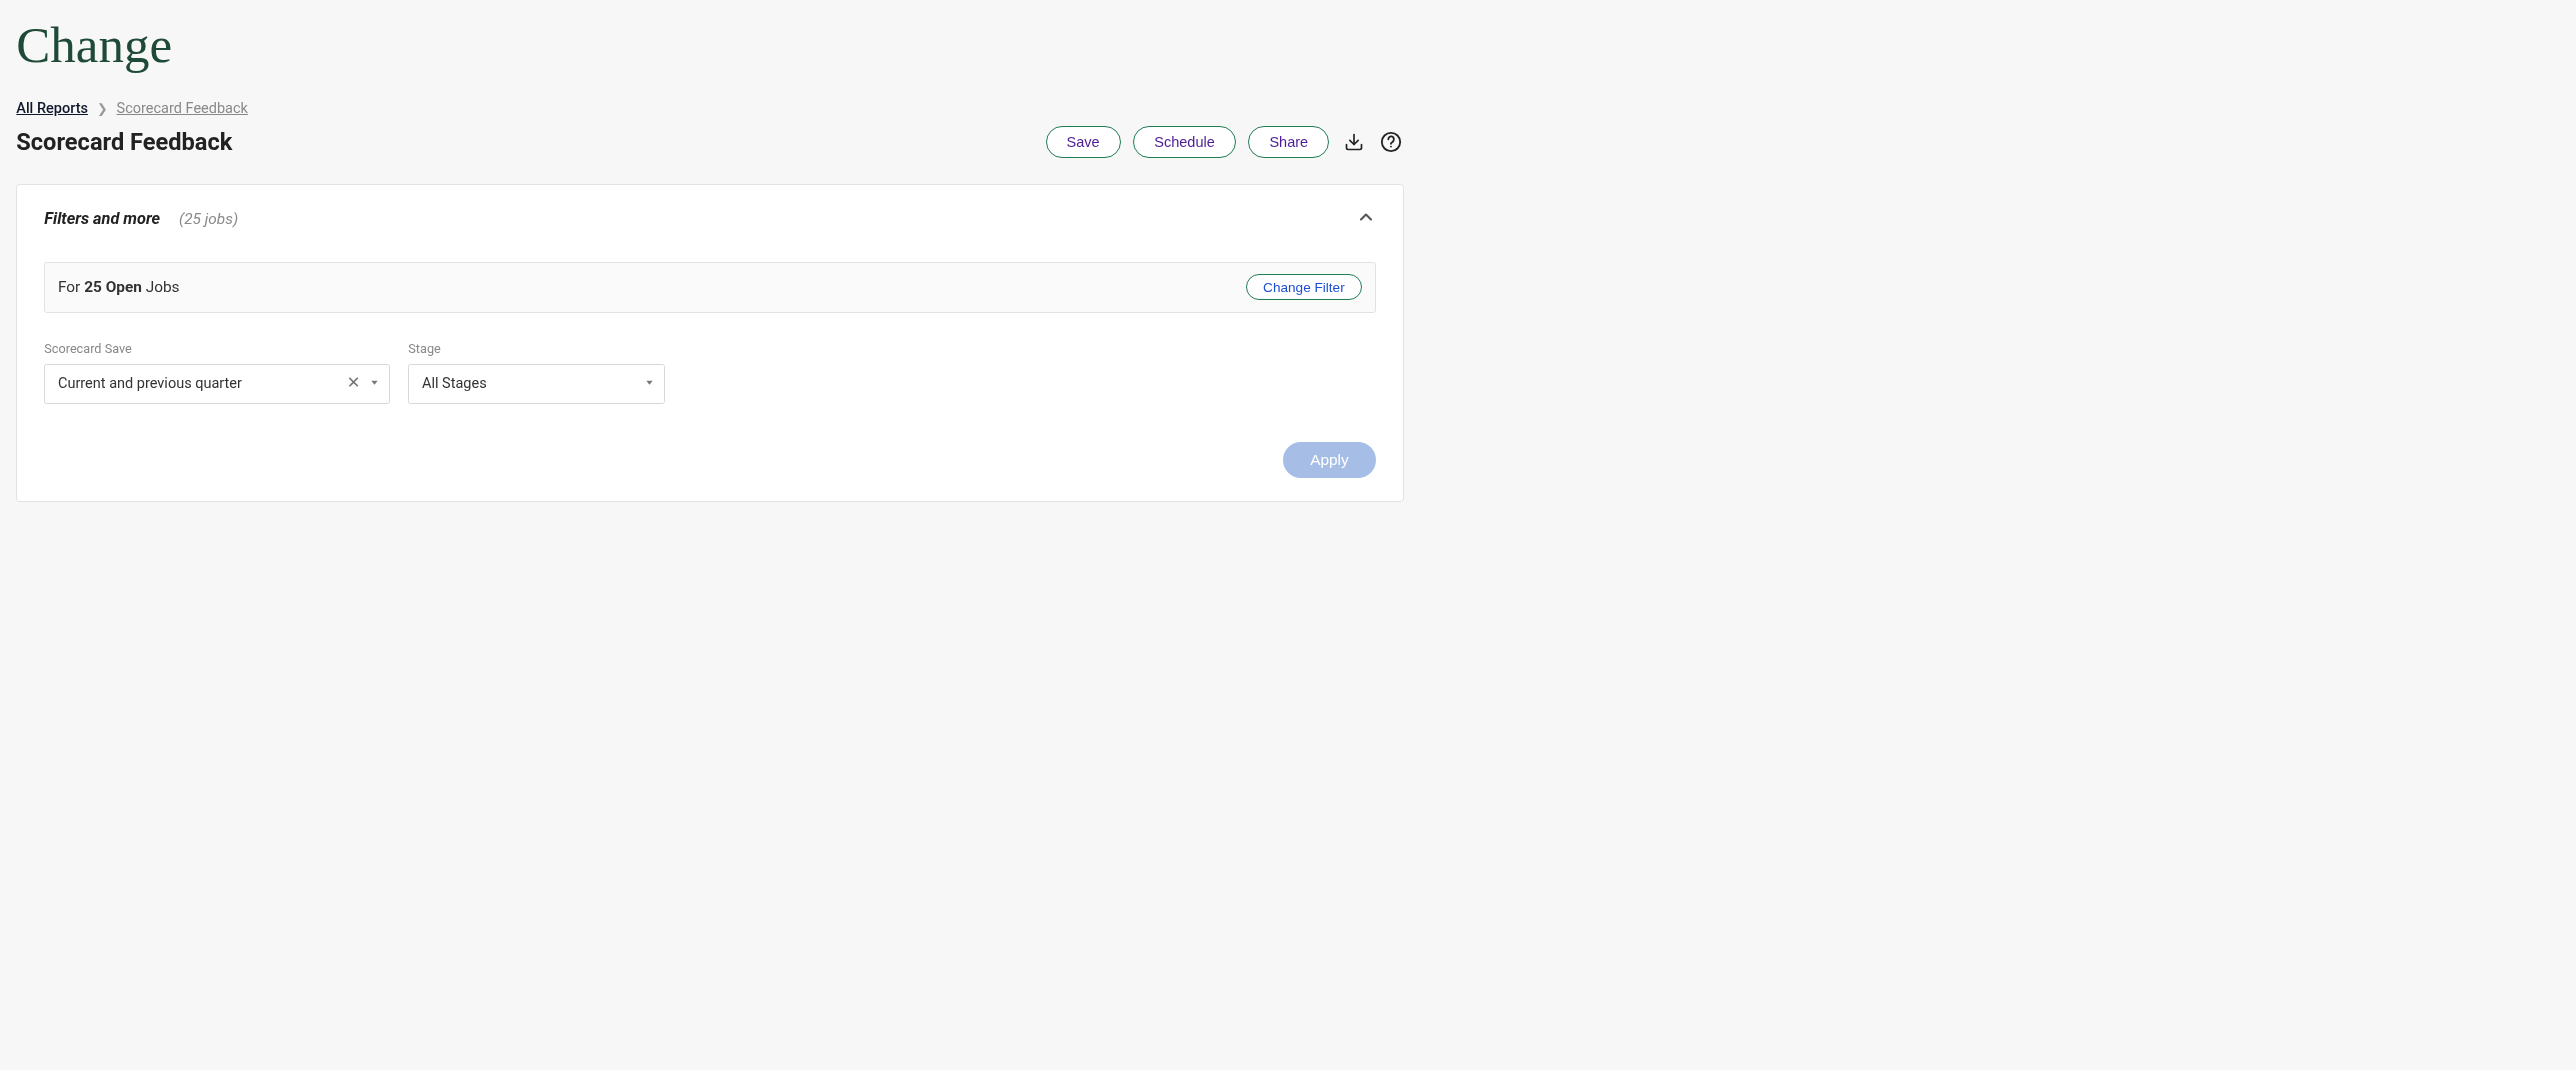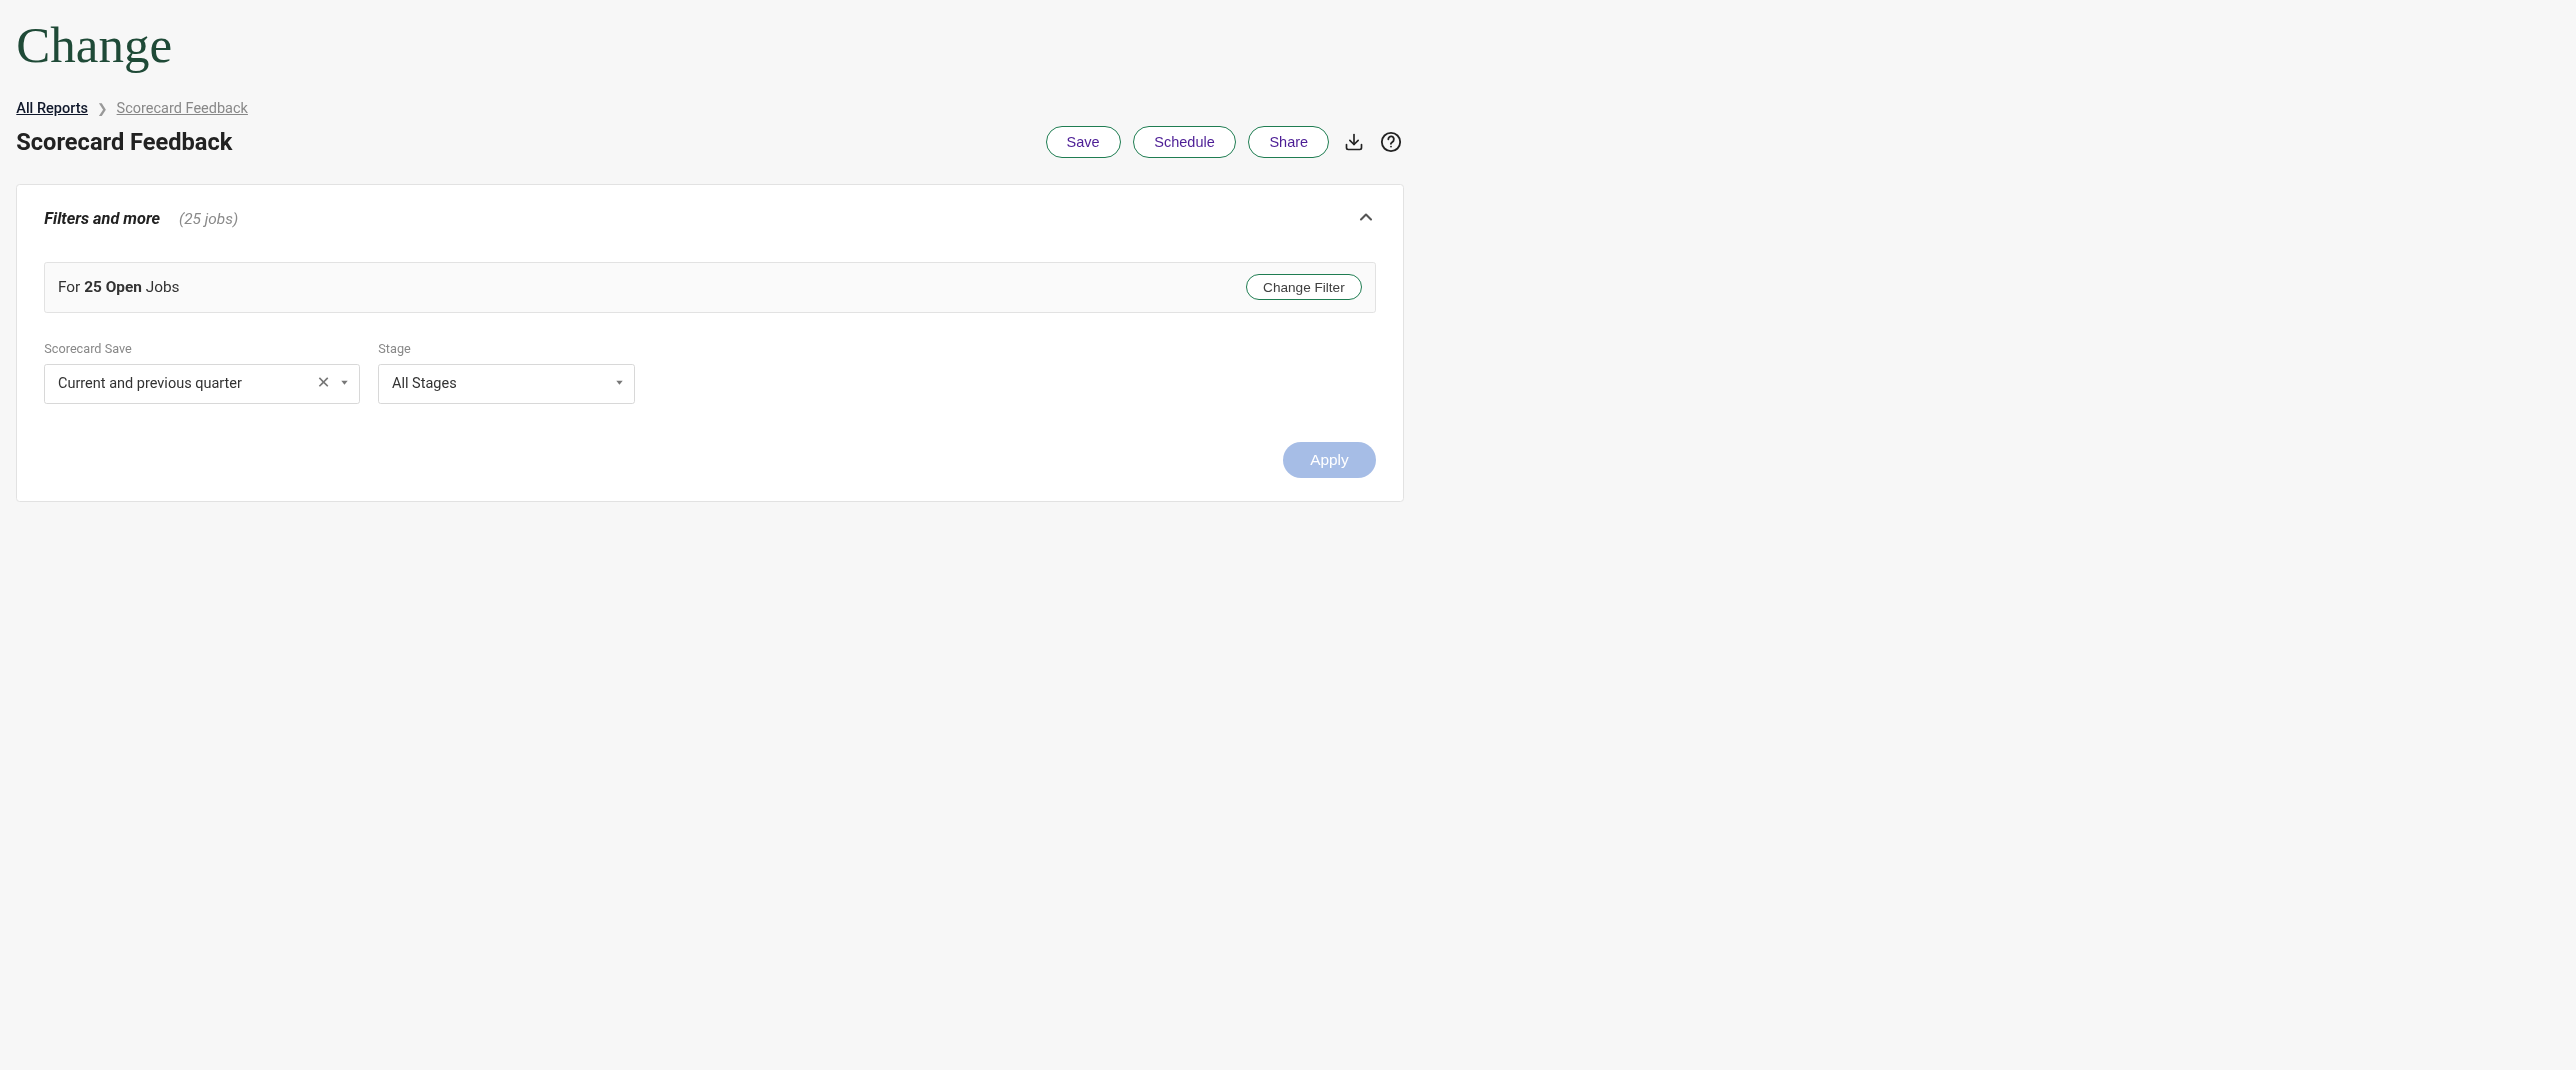--- a/index.html
+++ b/index.html
@@ -117,21 +117,21 @@
     margin-bottom: 28px;
   }
   .job-filter-text {
     font-size: 15.4px;
     color: #333;
   }
   .job-filter-text .bold { font-weight: 700; }
   .btn-change-filter {
     border: 1.4px solid #1f7d52;
     background: #fff;
-    color: #404040;
+    color: #1d4ed8;
     border-radius: 16.3px;
     padding: 4.5px 16.3px;
     font-size: 13.6px;
     font-weight: 500;
     cursor: pointer;
   }
   .filter-controls {
     display: flex;
     gap: 18px;
     margin-bottom: 38px;
@@ -143,21 +143,21 @@
     background: #fff;
     height: 40px;
     display: flex;
     align-items: center;
     padding: 0 9px 0 12.7px;
     font-size: 14.5px;
     color: #333;
     cursor: pointer;
     justify-content: space-between;
   }
-  .scorecard-date { width: 316px; }
+  .scorecard-date { width: 346px; }
   .stage-select { width: 257px; }
   .select-box .right-icons { display:flex; align-items:center; gap:9px; }
   .clear-x { color:#777; font-size:16.3px; line-height:1; }
   .caret-down { color:#777; }
   .panel-footer { display:flex; justify-content:flex-end; }
   .btn-apply {
     background: #a6bde6;
     color: #fff;
     border: none;
     border-radius: 20px;

